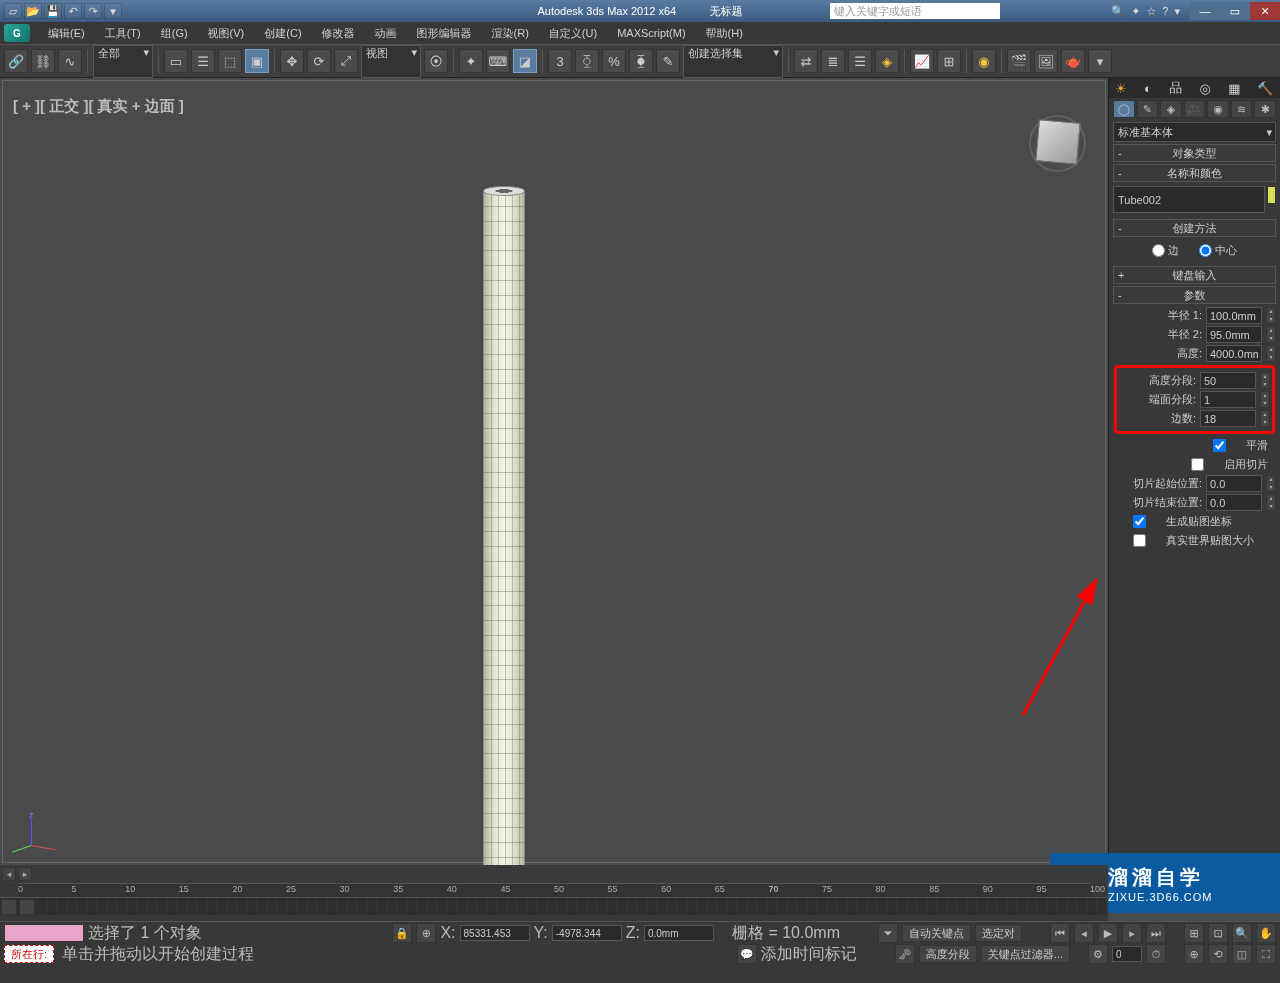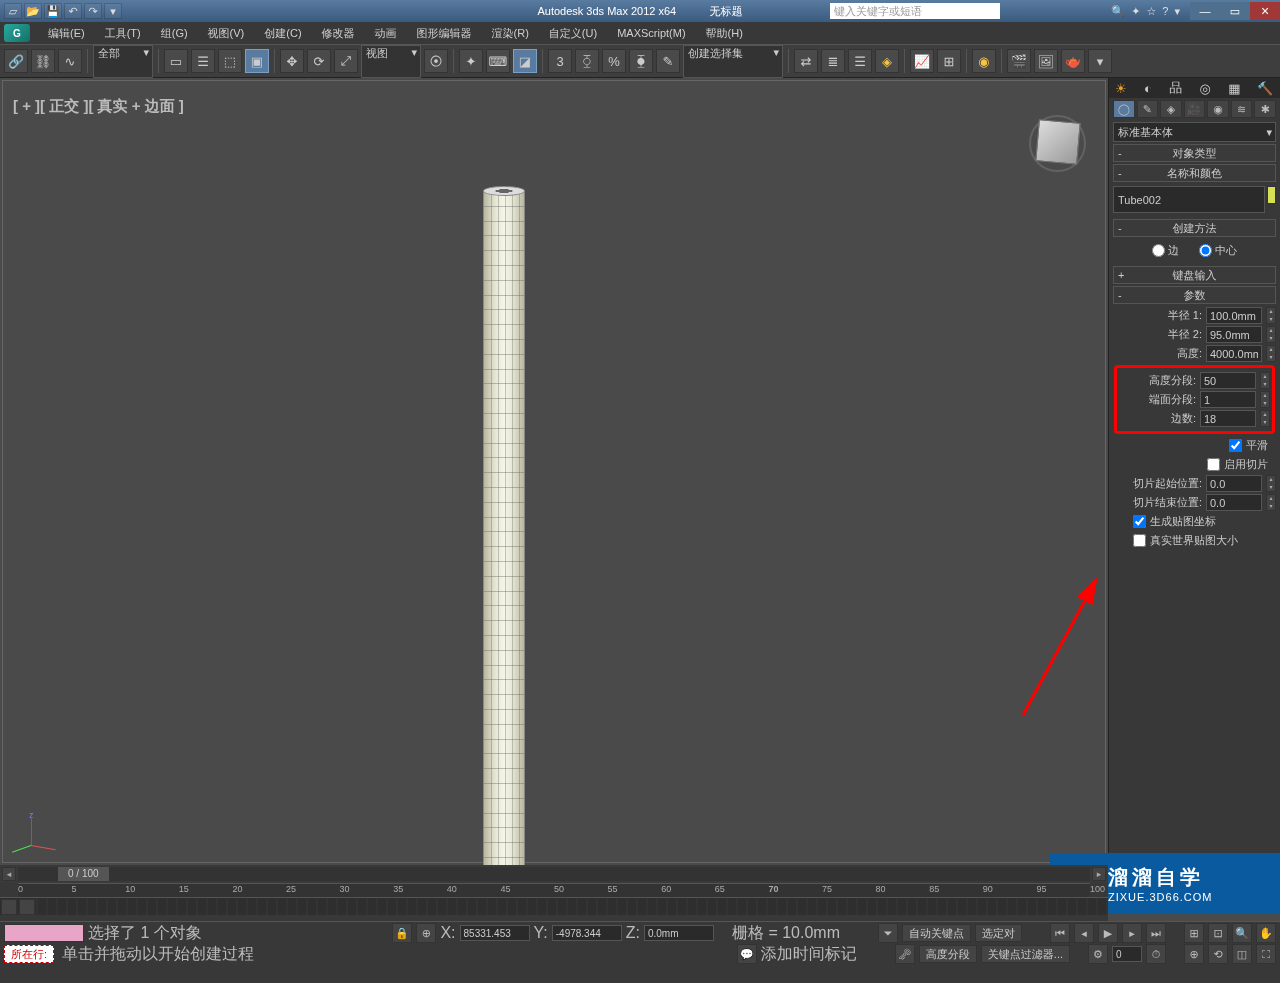--- a/index.html
+++ b/index.html
@@ -91,21 +91,21 @@
 
 .radio-row { display: flex; gap: 20px; padding: 4px 8px; align-items: center; justify-content: center; }
 .radio-row label { display: flex; align-items: center; gap: 3px; color: #ccc; }
 
 .param-row { display: flex; align-items: center; justify-content: flex-end; gap: 4px; padding: 1px 0; }
 .param-label { color: #ccc; text-align: right; font-size: 11px; }
 .spinner { width: 56px; height: 17px; background: #2a2a2a; border: 1px solid #555; color: #ccc; padding: 0 3px; font-size: 11px; }
 .spinner-btns { width: 10px; height: 17px; background: #444; border: 1px solid #333; display: flex; flex-direction: column; }
 .spinner-btns div { flex: 1; font-size: 6px; text-align: center; line-height: 7px; color: #aaa; cursor: pointer; }
 
-.check-row { display: flex; gap: 4px; padding: 2px 0 2px 20px; color: #ccc; }
+.check-row { display: flex; gap: 20px; padding: 2px 0 2px 20px; color: #ccc; }
 .check-row input { margin: 0; }
 .check-row.right { justify-content: flex-end; padding-right: 8px; }
 
 .highlight-box { border: 3px solid #f00; border-radius: 4px; margin: 2px 1px; padding: 3px 2px; }
 
 
 .watermark { position: absolute; right: 0; bottom: 70px; width: 230px; height: 60px; background: #0a5a9f; display: flex; align-items: center; gap: 10px; padding: 0 12px; }
 .watermark-icon { width: 36px; height: 36px; border: 2px solid #fff; border-radius: 50%; display:flex;align-items:center;justify-content:center;color:#fff;font-size:18px; }
 .watermark-text { color: #fff; }
 .watermark-text .main { font-size: 20px; font-weight: bold; letter-spacing: 4px; }
@@ -472,23 +472,20 @@
   <div class="watermark-icon">▷</div>
   <div class="watermark-text">
     <div class="main">溜溜自学</div>
     <div class="sub">ZIXUE.3D66.COM</div>
   </div>
 </div>
 
 <div class="timeline-area">
   <div class="time-slider-row">
     <div class="tbtn">◂</div>
-    <div class="time-track">
-      <div class="time-handle">0 / 100</div>
-    </div>
     <div class="tbtn">▸</div>
   </div>
   <div class="time-ruler" id="time-ruler">
       <div class="tick" style="left: 0%;">0</div>
       <div class="tick" style="left: 5%;">5</div>
       <div class="tick" style="left: 10%;">10</div>
       <div class="tick" style="left: 15%;">15</div>
       <div class="tick" style="left: 20%;">20</div>
       <div class="tick" style="left: 25%;">25</div>
       <div class="tick" style="left: 30%;">30</div>

